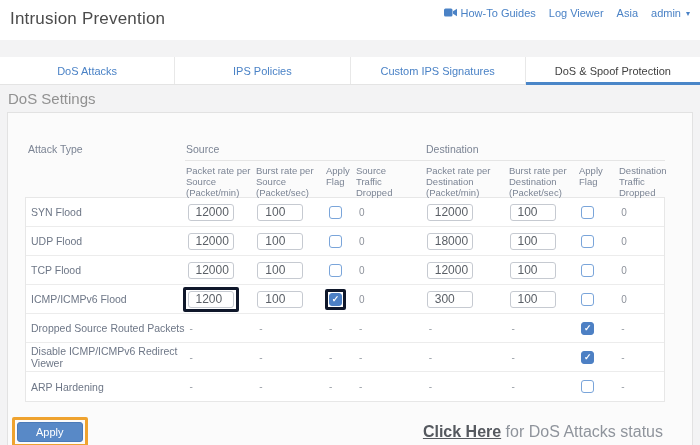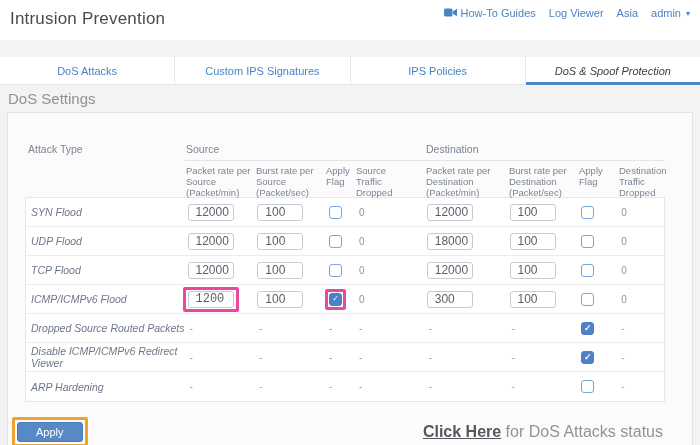--- a/index.html
+++ b/index.html
@@ -15,49 +15,49 @@
   .page-title{ font-size:17px; font-weight:400; color:#4b4b4b; margin:9px 0 0 0; letter-spacing:.2px; }
   .top-right{ text-align:right; padding-top:7px; }
   .top-links{ display:flex; justify-content:space-between; align-items:center; gap:13px; font-size:11px; color:#4a82c6; }
   .toplink{ display:inline-flex; align-items:center; gap:4px; cursor:pointer; white-space:nowrap; }
   .caret{ font-size:8px; margin-left:1px; }
   .org{ font-size:10px; color:#9aa0a8; margin-top:3px; }
   
   .tabbar{ margin-top:17px; background:#ffffff; height:28px; display:flex; border-bottom:1px solid #e4e4e4; }
   .tab{ flex:1; text-align:center; line-height:28px; font-size:11px; color:#4a82c6; border-right:1px solid #e8e8e8; position:relative; cursor:pointer; white-space:nowrap; }
   .tab:last-child{ border-right:none; }
-  .tab.active{ color:#3f3f3f;font-style:italic; }
+  .tab.active{ color:#3f3f3f; }
   .tab.active::after{ content:""; position:absolute; left:0; right:0; bottom:-1px; height:3px; background:#4a86c8; }
   
   .section-title{ font-size:15px; line-height:18px; color:#919191; margin:5px 0 4px 8px; }
   .panel{ margin:0 7px; background:#fbfbfb; border:1px solid #e2e2e2; height:403px; overflow:hidden; padding-top:30px; }
   
   .hrow{ display:flex; width:640px; margin-left:17px; }
   .ghead{ font-size:10.5px; color:#7b8494; line-height:13px; }
   .g1{ width:160px; padding-left:3px; }
   .g2{ width:240px; padding-left:1px; }
   .g3{ width:240px; padding-left:1px; }
   .subhead{ margin-top:4px; }
   .shc{ border-top:1px solid #e5e5e5; padding:4px 2px 0 1px; font-size:9.5px; line-height:11px; color:#7b8494; white-space:pre-line; height:37px; overflow:visible; }
   .c1{ width:160px; } .c2{ width:70px; } .c3{ width:70px; } .c4{ width:30px; }
   .c5{ width:70px; } .c6{ width:83px; } .c7{ width:70px; } .c8{ width:40px; } .c9{ width:47px; }
   .shc.c1{ border-top:none; }
   
   .tbody{ width:640px; margin-left:17px; border:1px solid #e7e7e7; background:#ffffff; }
   .trow{ display:flex; align-items:center; height:29px; background:#ffffff; }
   .trow:not(:last-child){ border-bottom:1px solid #ececec; }
   .tc{ display:flex; align-items:center; height:100%; }
-  .tc.c1{ padding-left:5px; font-size:10.5px; color:#6e7787;font-style:italic; }
+  .tc.c1{ padding-left:5px; font-size:10.5px; color:#6e7787; }
   input.num{ width:46px; height:17px; border:1px solid #c6cad1; border-radius:3px; font-size:12px; color:#5a5f66; padding:0 2px 0 7px; margin-left:2px; background:#fff; font-family:inherit; outline:none; }
   .cb{ width:13px; height:13px; border:1.5px solid #7aa5da; border-radius:3px; background:#fff; margin-left:4px; cursor:pointer; }
   .cb.checked{ background:#4d80c4; border-color:#4d80c4; }
   .cb.checked::after{ content:"✓"; display:block; color:#fff; font-size:9px; line-height:10.5px; text-align:center; font-weight:bold; }
   .val{ font-size:10px; color:#8d929b; margin-left:4px; }
   .dash{ font-size:10px; color:#9aa0a8; margin-left:4px; }
-  .hl{ display:inline-flex; align-items:center; border:3px solid #ec4899; border-radius:2px;font-family:Liberation Mono, monospace; }
+  .hl{ display:inline-flex; align-items:center; border:3px solid #0f172a; border-radius:2px; }
   .hl-in{ padding:1px 2px; margin-left:-3px; }
   .hl-in input.num{ margin-left:0; }
   .hl-cb{ padding:1px; margin-left:0; }
   .hl-cb .cb{ margin-left:0; }
   
   .frow{ display:flex; justify-content:space-between; align-items:center; width:651px; margin:15px 0 0 4px; }
   .apply-hl{ display:inline-block; border:3px solid #efa32f; padding:2px; border-radius:2px; }
   .btn-apply{ background:#5889c7; border:1px solid #4a7ab8; color:#fff; font-size:11px; border-radius:3px; padding:0 18px; height:20px; font-family:inherit; cursor:pointer; }
   .note{ font-size:16px; color:#8f949c; }
   .click-here{ color:#55595f; font-weight:bold; text-decoration:underline; cursor:pointer; }
@@ -85,22 +85,22 @@
         <span class="toplink">
           <span>admin</span>
           <span class="caret">▾</span>
         </span>
       </div>
   </div>
 </div>
 
 <div class="tabbar" id="tabbar">
     <div class="tab">DoS Attacks</div>
+    <div class="tab">IPS Policies</div>
     <div class="tab">Custom IPS Signatures</div>
-    <div class="tab">IPS Policies</div>
     <div class="tab active">DoS &amp; Spoof Protection</div>
   </div>
 
 <div class="section-title">DoS Settings</div>
 
 <div class="panel">
   <div class="hrow ghead">
     <div class="g1">Attack Type</div>
     <div class="g2">Source</div>
     <div class="g3">Destination</div>

